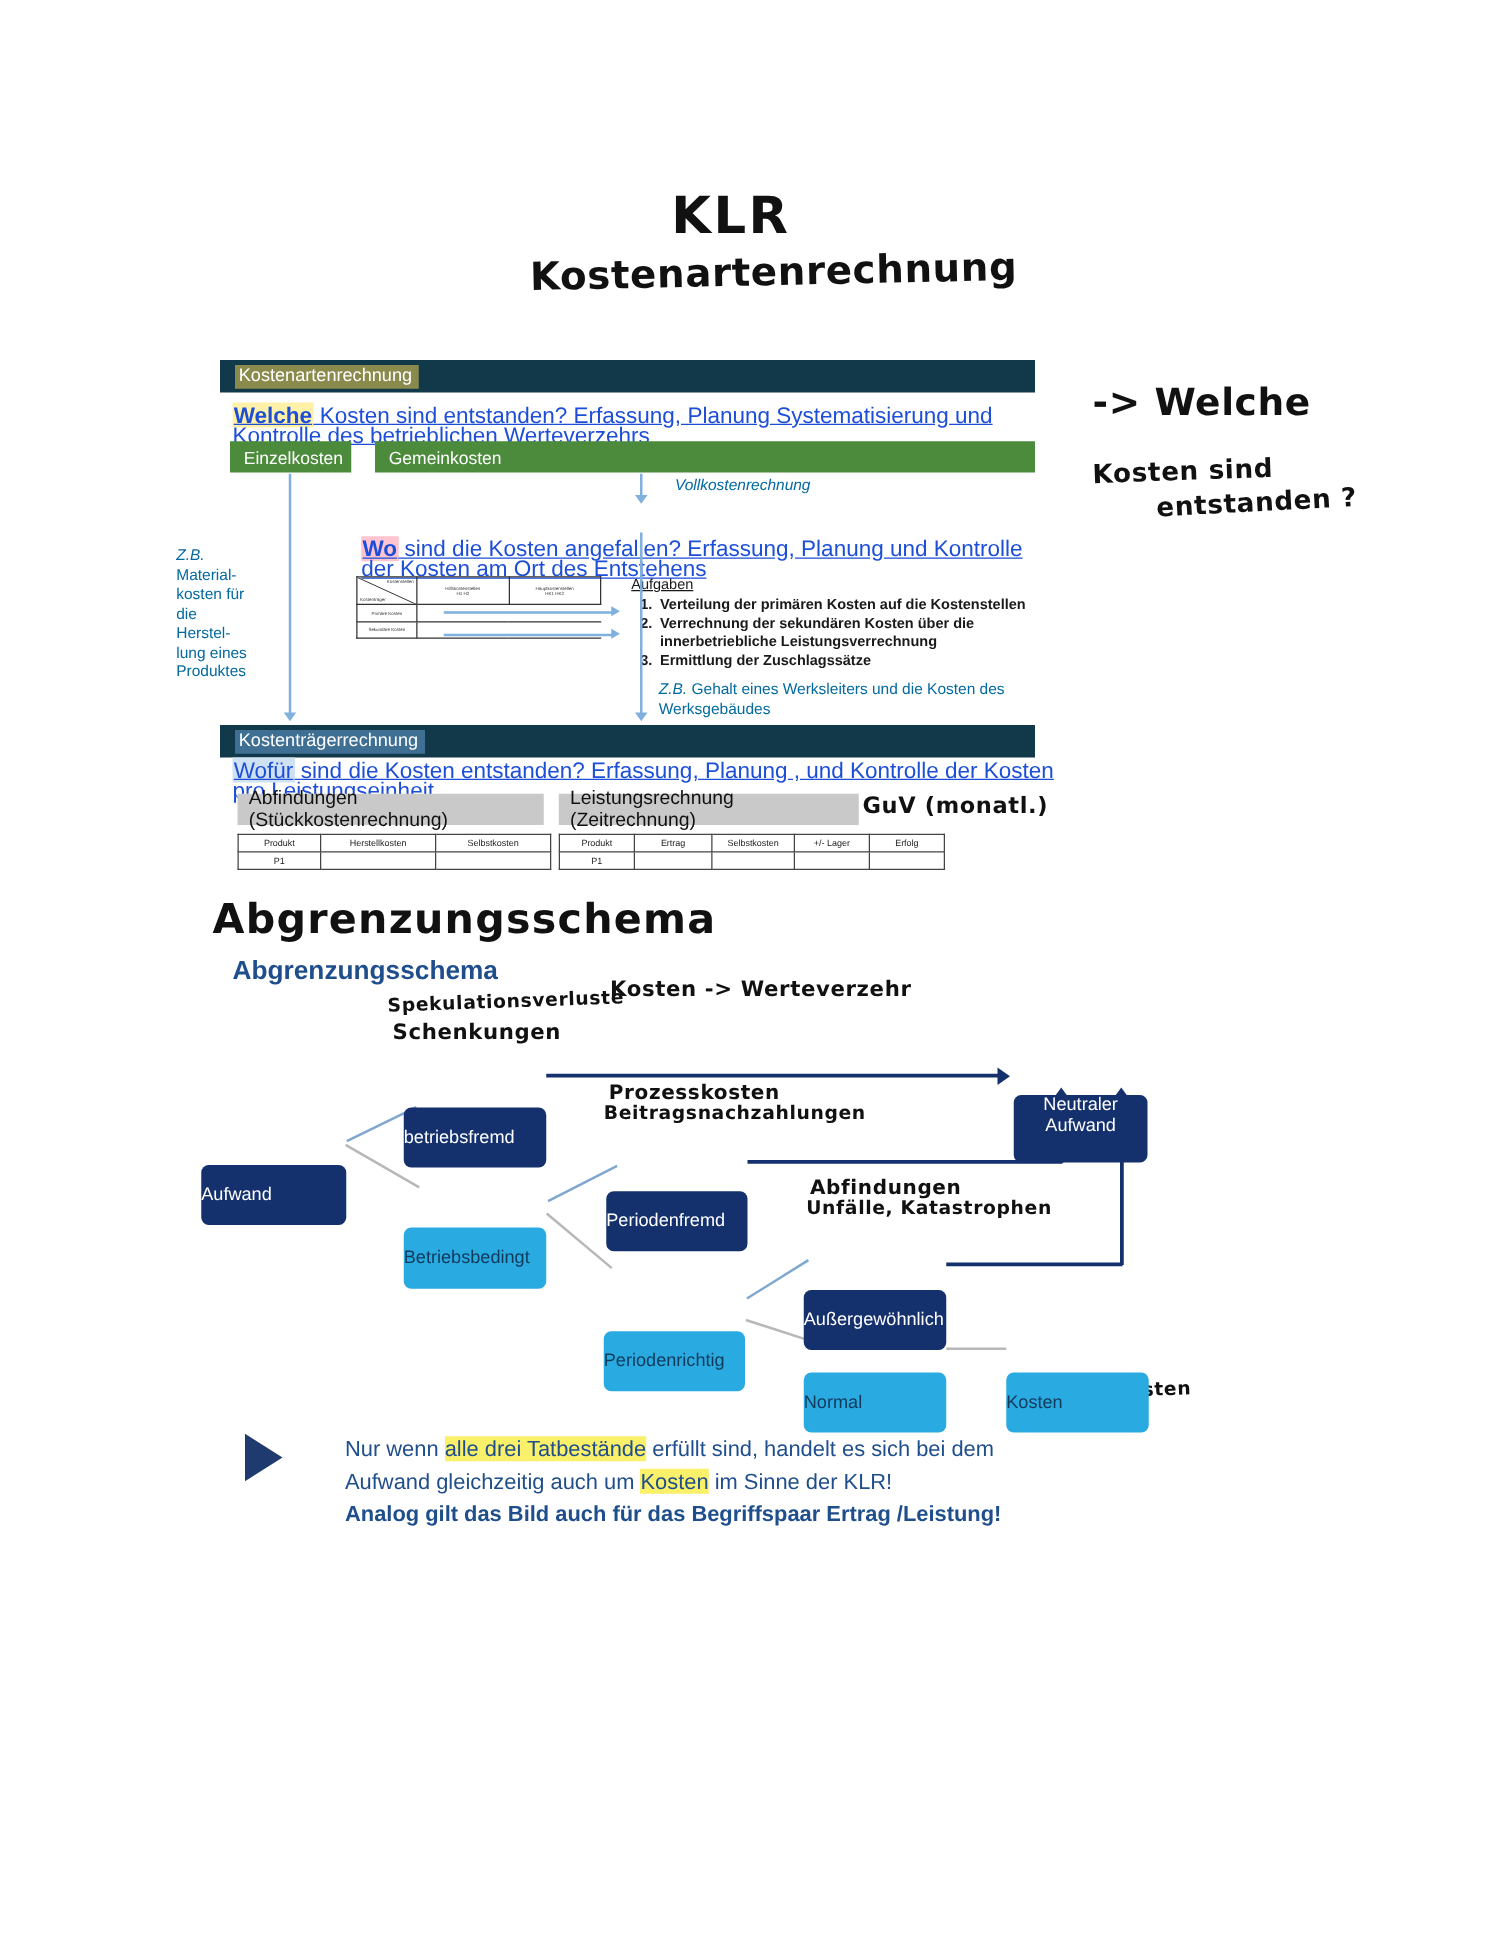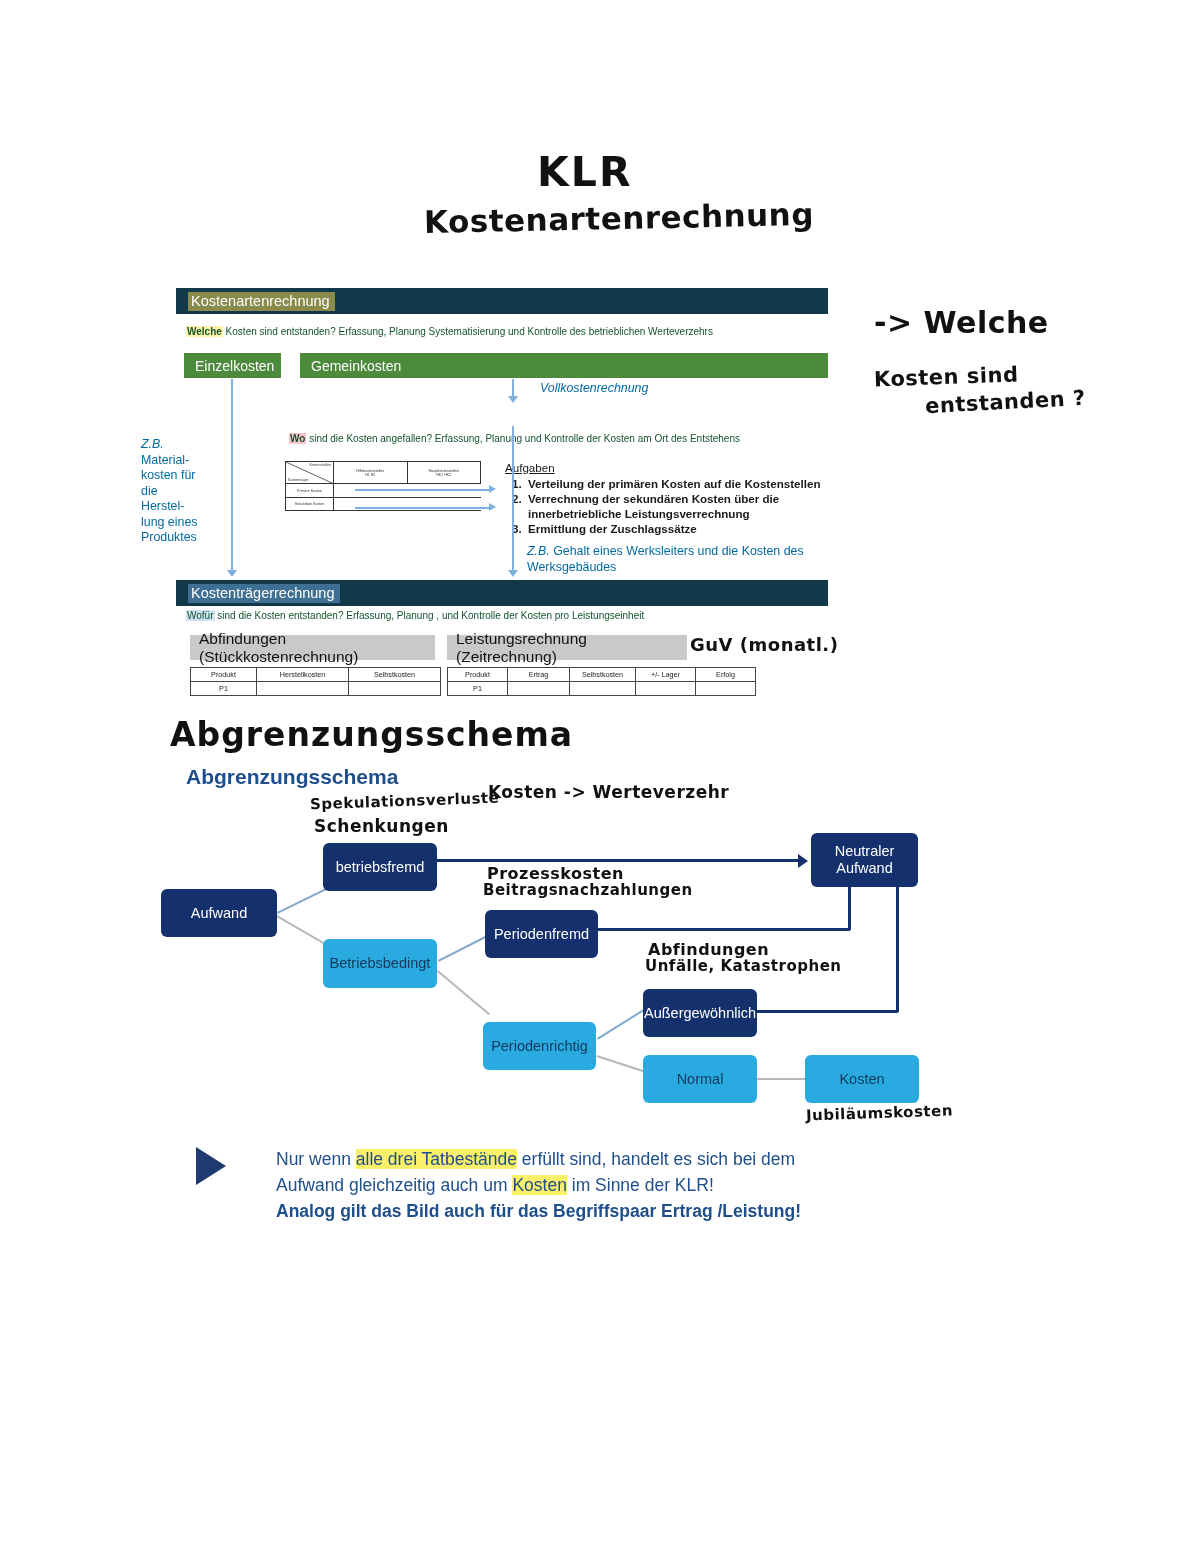--- a/index.html
+++ b/index.html
@@ -44,21 +44,21 @@
   .bar-dark .hl-blue {
     background: #3f6f92; padding: 1px 5px 2px 3px;
   }
 
   .bar-green {
     position: absolute; background: #4c8b3c; color: #ffffff;
     font-size: 14px; display: flex; align-items: center; padding-left: 11px;
   }
 
   .body-txt {
-    position: absolute; color: #14532d; font-size: 10px; line-height: 16px;
+    position: absolute; color: #1d4ed8; font-size: 18px; line-height: 16px; text-decoration: underline;
   }
   .mark-yellow { background: #fff2a8; padding: 0 1px; font-weight: bold; }
   .mark-pink   { background: #ffc4cf; padding: 0 1px; font-weight: bold; }
   .mark-lblue  { background: #cfe2f3; padding: 0 1px; }
 
   .sidenote {
     position: absolute; color: #0369a1; font-size: 12.4px; line-height: 15.5px;
   }
   .sidenote.ital { font-style: italic; }
   .sidenote i { font-style: italic; }
@@ -117,22 +117,22 @@
 
   #abgr-title {
     position: absolute; left: 186px; top: 765px;
     color: #1f4e8c; font-size: 21px; font-weight: bold;
   }
 
   #abgr { position: absolute; left: 0; top: 760px; width: 1200px; height: 420px; }
 
   .node {
     position: absolute; border-radius: 6px;
-    display: flex; align-items: center; justify-content: center;
-    text-align: center; line-height: 1.15;
+    display: flex; align-items: center; justify-content: flex-start;
+    text-align: center; line-height: 1.15; margin-top: 43px;
   }
   .node.navy { background: #14306d; color: #ffffff; font-size: 14.5px; }
   .node.cyan { background: #29abe2; color: #103a5c; font-size: 14.5px; }
 
   .edge { position: absolute; transform-origin: 0 0; height: 1.6px; }
   .edge.blue { background: #7fa8cf; }
   .edge.grey { background: #b8b8b8; }
 
   .narrow { position: absolute; background: #14306d; }
   .narrow-head {

